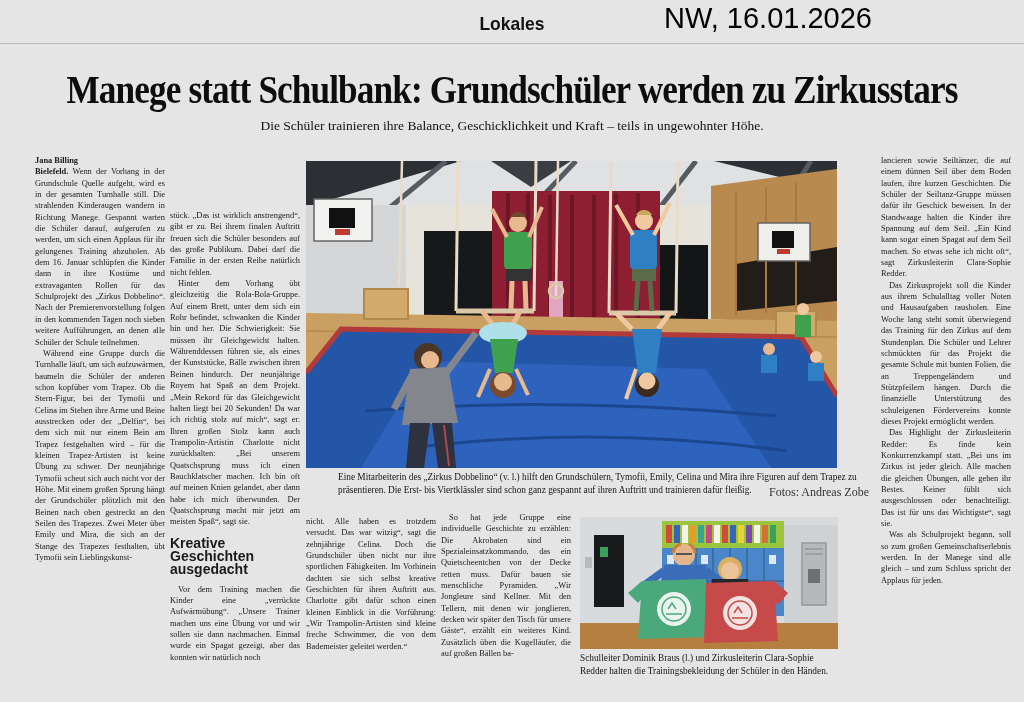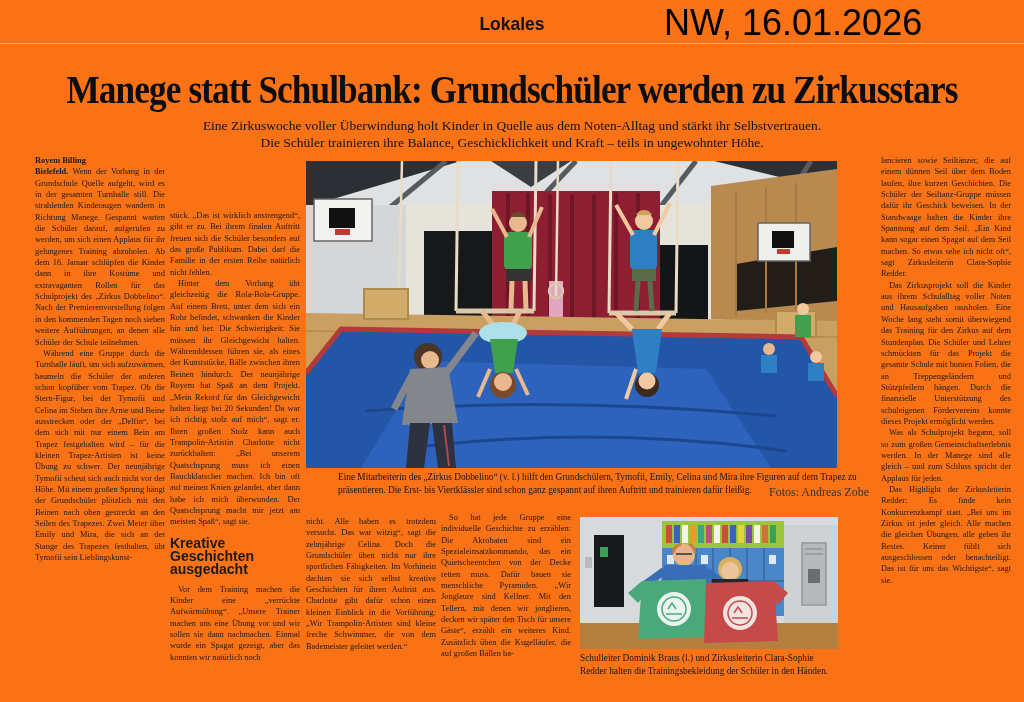--- a/index.html
+++ b/index.html
@@ -1,23 +1,23 @@
 <!DOCTYPE html>
 <html lang="de"><head>
 <meta charset="utf-8">
 <style>
   html,body{margin:0;padding:0;background:#ffffff;}
-  .page{position:relative;width:1024px;height:702px;background:#f97316;overflow:hidden;
+  .page{position:relative;width:1024px;height:702px;background:#e5e5e5;overflow:hidden;
         font-family:"Liberation Serif","DejaVu Serif",serif;color:#1a1a1a;}
   
   .section-label{position:absolute;top:13px;left:0;right:0;text-align:center;
       font-family:"Liberation Sans",sans-serif;font-weight:bold;font-size:19px;
       transform:scaleX(.92);color:#111;}
   .date-stamp{position:absolute;top:2px;left:664px;width:300px;
-      font-family:"Liberation Sans",sans-serif;font-size:36px;color:#000;}
+      font-family:"Liberation Sans",sans-serif;font-size:29px;color:#000;}
   .header-rule{position:absolute;top:43px;left:0;width:1024px;height:1px;background:#b9bcbe;}
   
   .headline{position:absolute;top:66px;left:0;right:0;text-align:center;white-space:nowrap;
       font-weight:bold;font-size:40px;letter-spacing:-1px;transform:scaleX(.88);color:#0d0d0d;}
   .subhead{position:absolute;top:117px;left:0;right:0;text-align:center;
       font-size:13.5px;line-height:17px;color:#111;}
   
   .col{position:absolute;width:130px;font-size:8.4px;line-height:11.35px;
       text-align:justify;overflow:hidden;}
   .col p{margin:0;}
@@ -45,26 +45,25 @@
 <body>
 
 <div class="page">
 
   <div class="section-label">Lokales</div>
   <div class="date-stamp">NW, 16.01.2026</div>
   <div class="header-rule"></div>
 
   <div class="headline">Manege statt Schulbank: Grundschüler werden zu Zirkusstars</div>
   <div class="subhead">
-    <div>Eine Zirkuswoche voller Überwindung holt Kinder in Quelle aus dem Noten-Alltag und stärkt ihr Selbstvertrauen.</div>
     <div>Die Schüler trainieren ihre Balance, Geschicklichkeit und Kraft – teils in ungewohnter Höhe.</div>
   </div>
 
   <div class="col" id="col1">
-    <p class="byline">Royem Billing</p>
+    <p class="byline">Jana Billing</p>
     <p><span class="dateline">Bielefeld.</span><span> Wenn der Vorhang in der Grundschule Quelle aufgeht, wird es in der gesamten Turnhalle still. Die strahlenden Kinderaugen wandern in Richtung Manege. Gespannt warten die Schüler darauf, aufgerufen zu werden, um sich einen Applaus für ihr gelungenes Training abzuholen. Ab dem 16. Januar schlüpfen die Kinder dann in ihre Kostüme und extravaganten Rollen für das Schulprojekt des „Zirkus Dobbelino“. Nach der Premierenvorstellung folgen in den kommenden Tagen noch sieben weitere Aufführungen, an denen alle Schüler der Schule teilnehmen.</span></p>
     <p class="indent">Während eine Gruppe durch die Turnhalle läuft, um sich aufzuwärmen, baumeln die Schüler der anderen schon kopfüber vom Trapez. Ob die Stern-Figur, bei der Tymofii und Celina im Stehen ihre Arme und Beine ausstrecken oder der „Delfin“, bei dem sich mit nur einem Bein am Trapez festgehalten wird – für die kleinen Trapez-Artisten ist keine Übung zu schwer. Der neunjährige Tymofii scheut sich auch nicht vor der Höhe. Mit einem großen Sprung hängt der Grundschüler plötzlich mit den Beinen nach oben gestreckt an den Seilen des Trapezes. Zwei Meter über Emily und Mira, die sich an der Stange des Trapezes festhalten, übt Tymofii sein Lieblingskunst-</p>
   </div>
 
   <div class="col" id="col2">
     <p>stück. „Das ist wirklich anstrengend“, gibt er zu. Bei ihrem finalen Auftritt freuen sich die Schüler besonders auf das große Publikum. Dabei darf die Familie in der ersten Reihe natürlich nicht fehlen.</p>
     <p class="indent">Hinter dem Vorhang übt gleichzeitig die Rola-Bola-Gruppe. Auf einem Brett, unter dem sich ein Rohr befindet, schwanken die Kinder hin und her. Die Schwierigkeit: Sie müssen ihr Gleichgewicht halten. Währenddessen führen sie, als eines der Kunststücke, Bälle zwischen ihren Beinen hindurch. Der neunjährige Royem hat Spaß an dem Projekt. „Mein Rekord für das Gleichgewicht halten liegt bei 20 Sekunden! Da war ich richtig stolz auf mich“, sagt er. Ihren großen Stolz kann auch Trampolin-Artistin Charlotte nicht zurückhalten: „Bei unserem Quatschsprung muss ich einen Bauchklatscher machen. Ich bin oft auf meinen Knien gelandet, aber dann habe ich mich überwunden. Der Quatschsprung macht mir jetzt am meisten Spaß“, sagt sie.</p>
     <h3 class="col-subhead">Kreative Geschichten ausgedacht</h3>
     <p class="indent">Vor dem Training machen die Kinder eine „verrückte Aufwärmübung“. „Unsere Trainer machen uns eine Übung vor und wir sollen sie dann nachmachen. Einmal wurde ein Spagat gezeigt, aber das konnten wir natürlich noch</p>
   </div>
@@ -285,17 +284,17 @@
         <path d="M154,96 l4,-6 l4,6 M152,101 h16" stroke="#c64a4a" stroke-width="1.5" fill="none"></path>
       </g>
     </svg>
   </div>
 
   <div class="caption" id="caption-secondary">Schulleiter Dominik Braus (l.) und Zirkusleiterin Clara-Sophie Redder halten die Trainingsbekleidung der Schüler in den Händen.</div>
 
   <div class="col" id="col5">
     <p>lancieren sowie Seiltänzer, die auf einem dünnen Seil über dem Boden laufen, ihre kurzen Geschichten. Die Schüler der Seiltanz-Gruppe müssen dafür ihr Geschick beweisen. In der Standwaage halten die Kinder ihre Spannung auf dem Seil. „Ein Kind kann sogar einen Spagat auf dem Seil machen. So etwas sehe ich nicht oft“, sagt Zirkusleiterin Clara-Sophie Redder.</p>
     <p class="indent">Das Zirkusprojekt soll die Kinder aus ihrem Schulalltag voller Noten und Hausaufgaben rausholen. Eine Woche lang steht somit überwiegend das Training für den Zirkus auf dem Stundenplan. Die Schüler und Lehrer schmückten für das Projekt die gesamte Schule mit bunten Folien, die an Treppengeländern und Stützpfeilern hängen. Durch die finanzielle Unterstützung des schuleigenen Fördervereins konnte dieses Projekt ermöglicht werden.</p>
+    <p class="indent">Das Highlight der Zirkusleiterin Redder: Es finde kein Konkurrenzkampf statt. „Bei uns im Zirkus ist jeder gleich. Alle machen die gleichen Übungen, alle geben ihr Bestes. Keiner fühlt sich ausgeschlossen oder benachteiligt. Das ist für uns das Wichtigste“, sagt sie.</p>
     <p class="indent">Was als Schulprojekt begann, soll so zum großen Gemeinschaftserlebnis werden. In der Manege sind alle gleich – und zum Schluss spricht der Applaus für jeden.</p>
-    <p class="indent">Das Highlight der Zirkusleiterin Redder: Es finde kein Konkurrenzkampf statt. „Bei uns im Zirkus ist jeder gleich. Alle machen die gleichen Übungen, alle geben ihr Bestes. Keiner fühlt sich ausgeschlossen oder benachteiligt. Das ist für uns das Wichtigste“, sagt sie.</p>
   </div>
 
 </div>
 
 </body></html>

